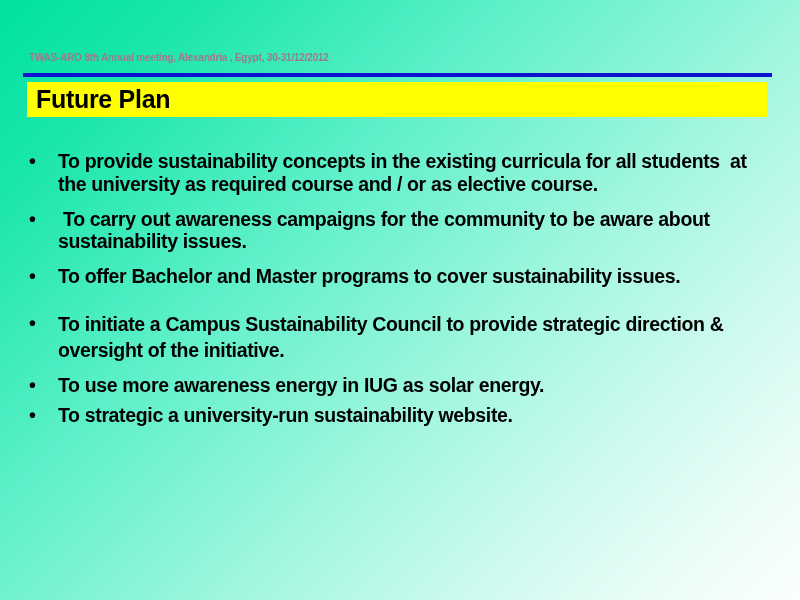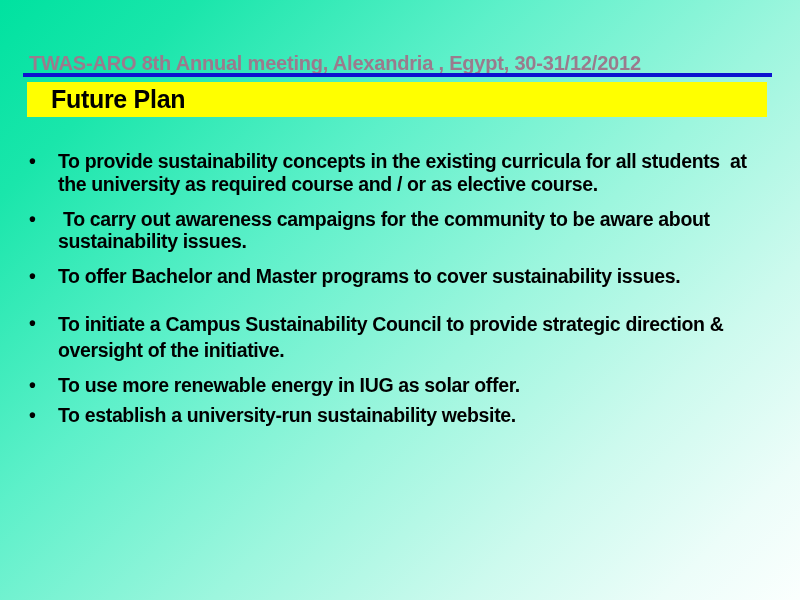--- a/index.html
+++ b/index.html
@@ -25,21 +25,21 @@
         #ecfdf9 90%,
         #fbfffe 100%);
     overflow: hidden;
   }
 
   
   #meeting-header {
     position: absolute;
     left: 29px;
     top: 52px;
-    font-size: 20px;
+    font-size: 10px;
     font-weight: bold;
     color: #9a7b8d;
     letter-spacing: -0.2px;
     white-space: nowrap;
   }
 
   
   #divider {
     position: absolute;
     left: 23px;
@@ -60,21 +60,20 @@
   }
   #title-text {
     position: absolute;
     left: 9px;
     top: 3px;
     font-size: 25px;
     font-weight: bold;
     color: #000000;
     letter-spacing: -0.3px;
     white-space: nowrap;
-    margin-left: 15px;
   }
 
   
   #bullets {
     position: absolute;
     left: 22px;
     top: 150px;
     width: 756px;
   }
   .bullet {
@@ -138,23 +137,23 @@
       <span class="btext">To offer Bachelor and Master programs to cover sustainability issues.</span>
     </div>
 
     <div class="bullet b3">
       <span class="marker">•</span>
       <span class="btext">To initiate a Campus Sustainability Council to provide strategic direction &amp; oversight of the initiative.</span>
     </div>
 
     <div class="bullet b4">
       <span class="marker">•</span>
-      <span class="btext">To use more renewable energy in IUG as solar offer.</span>
+      <span class="btext">To use more awareness energy in IUG as solar energy.</span>
     </div>
 
     <div class="bullet b5">
       <span class="marker">•</span>
-      <span class="btext">To establish a university-run sustainability website.</span>
+      <span class="btext">To strategic a university-run sustainability website.</span>
     </div>
 
   </div>
 
 </div>
 
 </body></html>

